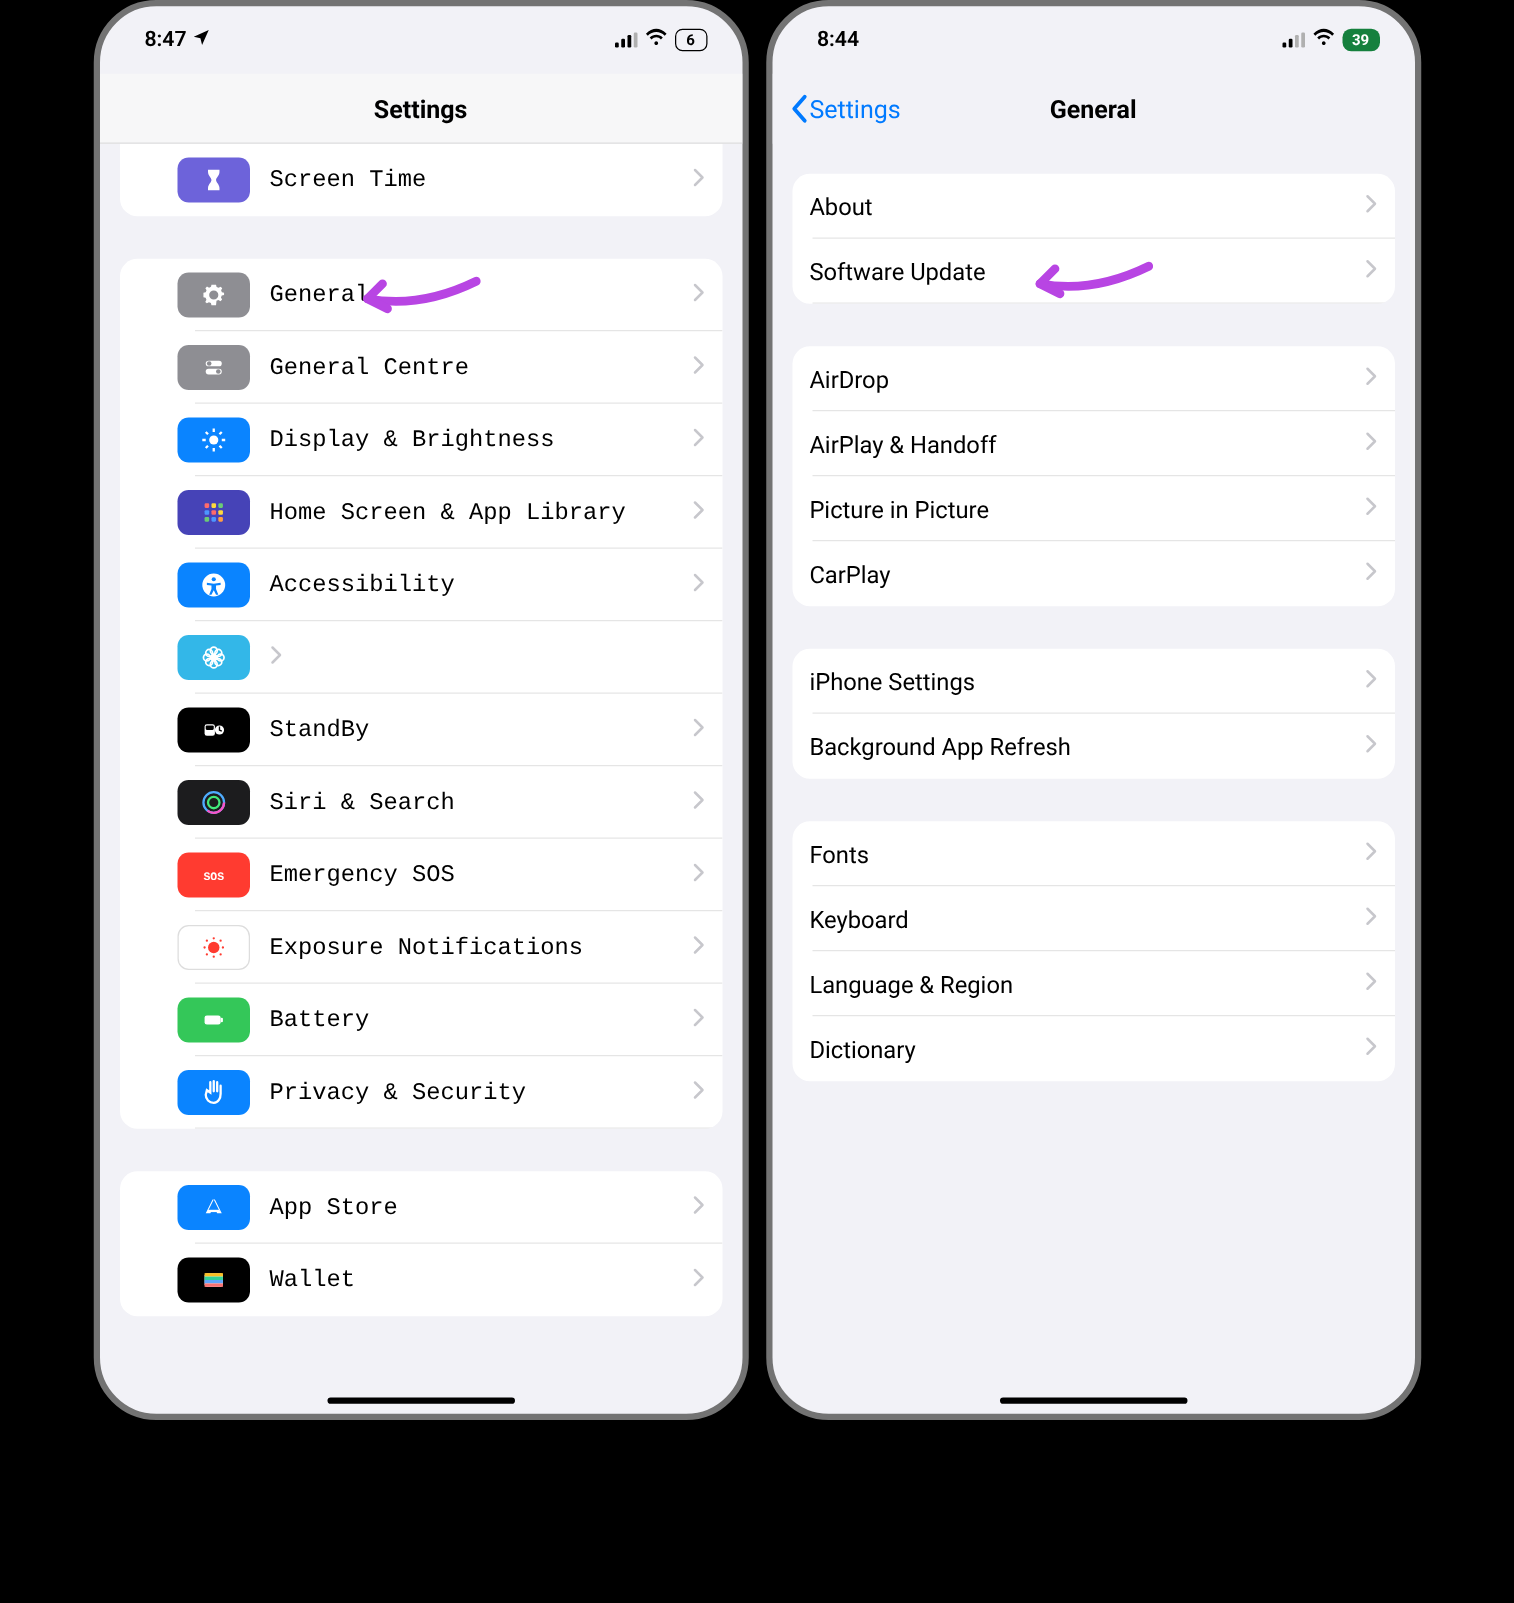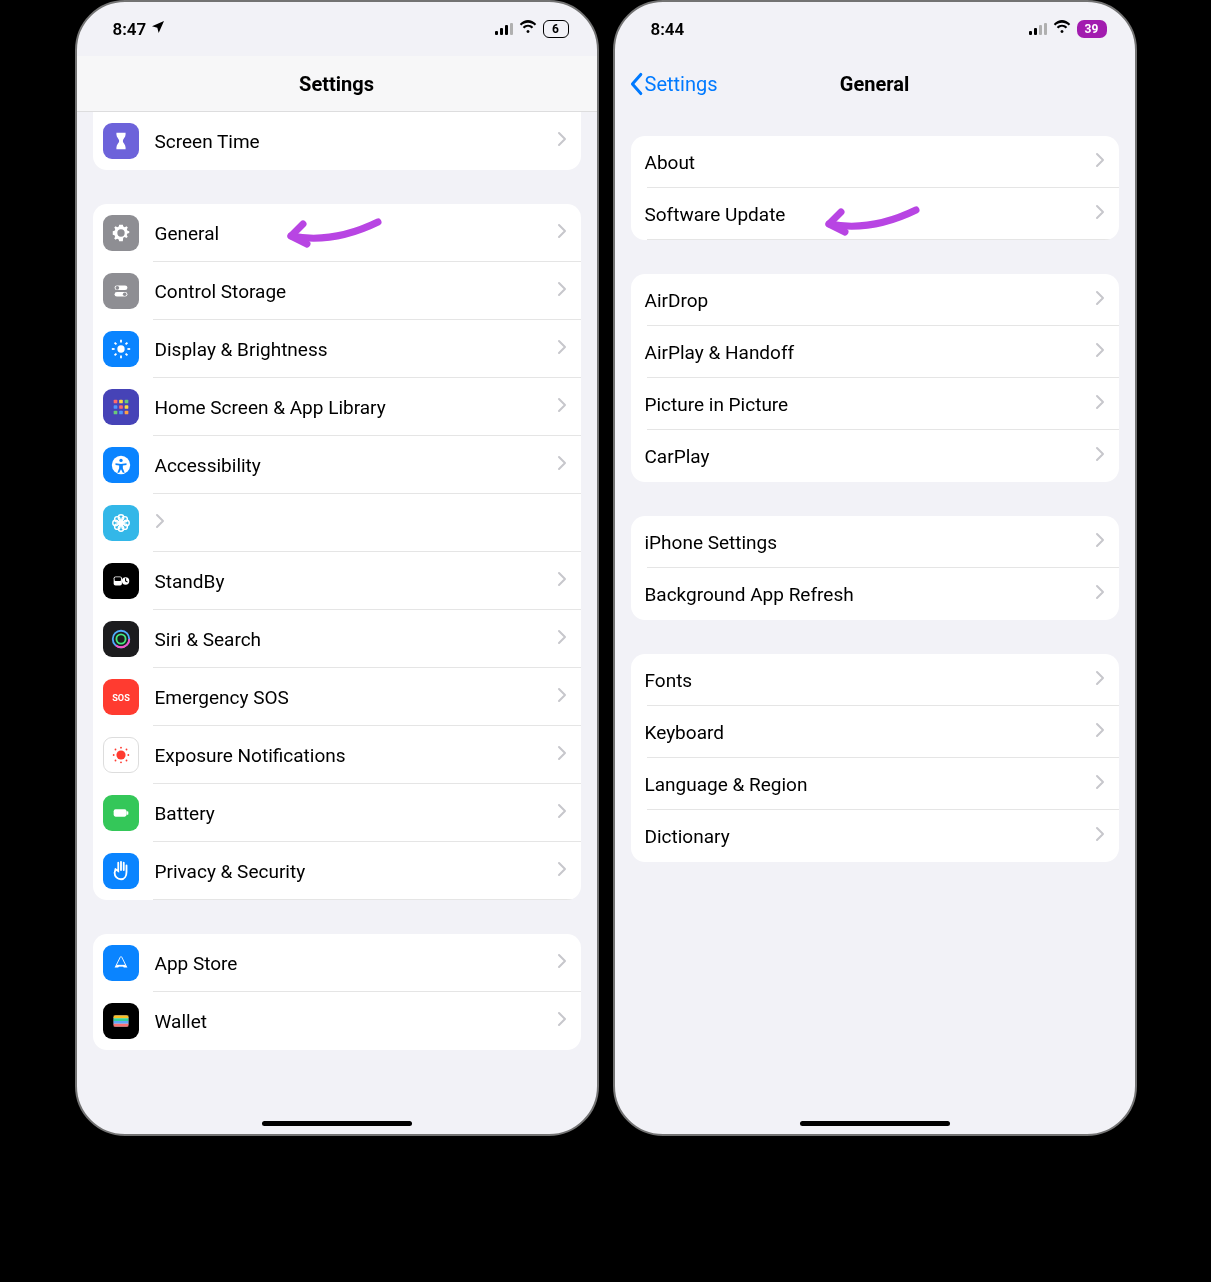--- a/index.html
+++ b/index.html
@@ -14,21 +14,21 @@
     height: 1282px;
     overflow: hidden;
   }
   .phone {
     width: 524px;
     height: 1136px;
     background: #f2f2f7;
     border-radius: 50px;
     overflow: hidden;
     position: relative;
-    border: 2px solid #737373;
+    border: 5px solid #737373;
     margin-top: 0;
   }
   
   .status-bar {
     height: 54px;
     display: flex;
     justify-content: space-between;
     align-items: center;
     padding: 0 28px 0 36px;
     font-weight: 600;
@@ -51,21 +51,21 @@
     min-width:26px; height:18px;
   }
   .battery-badge.low {
     border-color:#000;
   }
   .battery-badge.low::before{
     content:""; position:absolute; left:2px; top:2px; bottom:2px;
     width:30%; background:#ffcf4d; border-radius:3px 0 0 3px; z-index:-1;
   }
   .battery-full {
-    background:#a21caf; color:#fff; border-radius:7px;
+    background:#15803d; color:#fff; border-radius:7px;
     padding:1px 5px; font-size:12px; font-weight:700;
     display:inline-flex; align-items:center; justify-content:center;
     min-width:30px; height:18px;
   }
   
   .nav-header {
     height: 56px;
     display:flex; align-items:center; justify-content:center;
     position:relative;
     border-bottom:1px solid rgba(0,0,0,0.1);
@@ -85,34 +85,35 @@
   .group {
     background:#fff; border-radius:14px; overflow:hidden;
     margin-bottom:34px;
   }
   .phone.left .group.first { margin-top:0; border-top-left-radius:0; border-top-right-radius:0;}
   .row {
     display:flex; align-items:center;
     min-height:52px; padding:8px 14px 8px 14px;
     position:relative; cursor:pointer;
   }
-  .phone.left .row { min-height:58px; padding:8px 14px 8px 10px;}
+  .phone.left .row { min-height:58px; padding:8px 14px 8px 10px;font-family:Liberation Mono, monospace;}
   .row + .row { }
   .row:not(:last-child)::after {
     content:""; position:absolute; left:60px; right:0; bottom:0;
     height:1px; background:rgba(0,0,0,0.10);
   }
   .phone.right .row:not(:last-child)::after { left:16px; }
   .row .label { font-size:19px; color:#000; flex:1; }
   .row .chev { color:#c7c7cc; }
   .row .chev svg { width:10px; height:16px; }
   .icon-box {
-    width:36px; height:36px; border-radius:9px; margin-right:16px;
+    width:58px; height:36px; border-radius:9px; margin-right:16px;
     display:flex; align-items:center; justify-content:center;
     flex-shrink:0;
+    margin-left:36px;
   }
   .icon-box svg { width:22px; height:22px; fill:#fff; }
   
   .annot-arrow {
     position:absolute; pointer-events:none; z-index:10;
   }
   .annot-arrow svg { width:110px; height:40px; }
   
   .home-ind {
     position:absolute; bottom:8px; left:50%; transform:translateX(-50%);
@@ -182,21 +183,21 @@
       </div>
         <div class="row">
         <span class="icon-box" style="background:#8e8e93;">
             <svg viewBox="0 0 24 24">
               <rect x="5" y="6" width="14" height="5" rx="2.5" fill="#fff"></rect>
               <circle cx="8" cy="8.5" r="2" fill="#8e8e93"></circle>
               <rect x="5" y="13" width="14" height="5" rx="2.5" fill="#fff"></rect>
               <circle cx="16" cy="15.5" r="2" fill="#8e8e93"></circle>
             </svg>
           </span>
-        <span class="label">Control Storage</span>
+        <span class="label">General Centre</span>
         <span class="chev"><svg viewBox="0 0 10 16">
               <path d="M2 2l6 6-6 6" stroke="#c7c7cc" stroke-width="2" fill="none" stroke-linecap="round" stroke-linejoin="round"></path>
             </svg></span>
       </div>
         <div class="row">
         <span class="icon-box" style="background:#0a84ff;">
             <svg viewBox="0 0 24 24">
               <circle cx="12" cy="12" r="4" fill="#fff"></circle>
               <g stroke="#fff" stroke-width="2">
                 <line x1="12" y1="2" x2="12" y2="5"></line>

